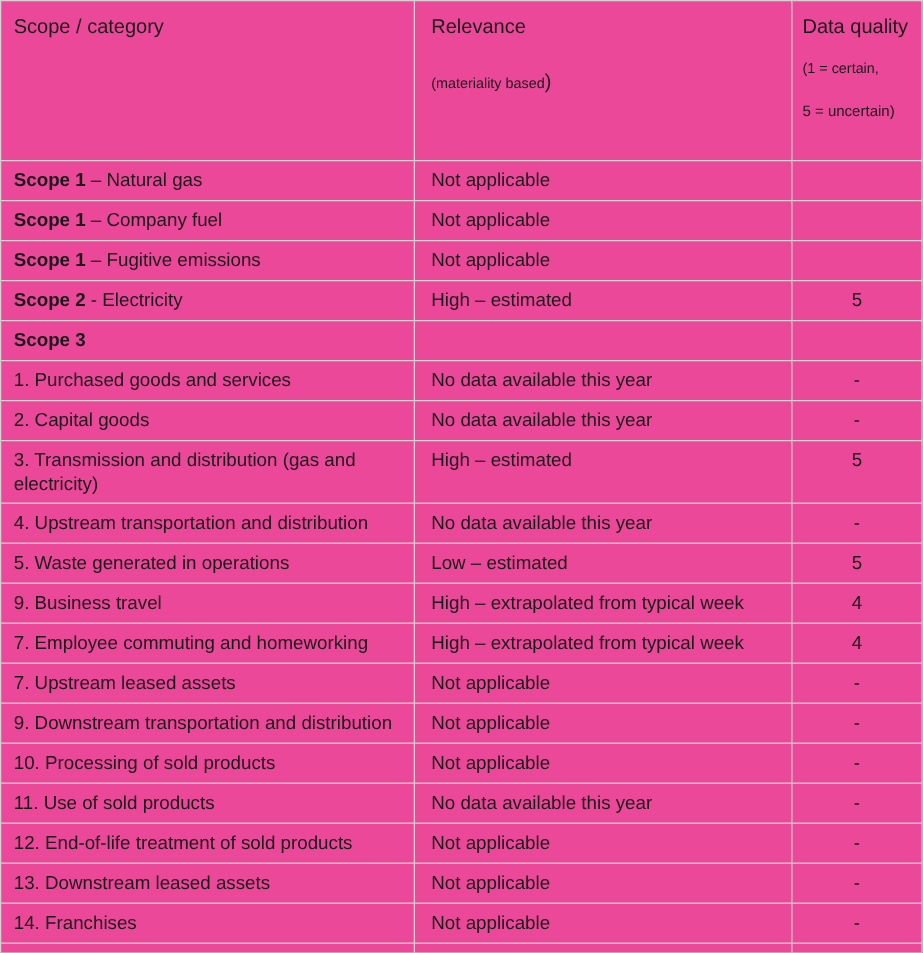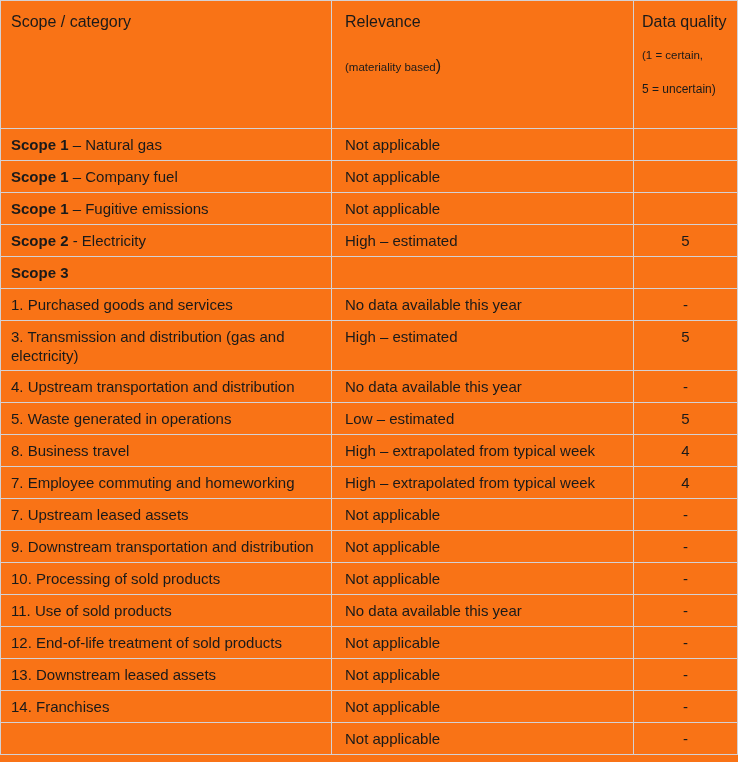--- a/index.html
+++ b/index.html
@@ -7,21 +7,21 @@
     padding: 0;
     background: #ffffff;
     font-family: "Liberation Sans", "DejaVu Sans", sans-serif;
     color: #1a1a1a;
     width: 738px;
   }
   .page {
     width: 738px;
     height: 762px;
     box-sizing: border-box;
-    background: #f97316;
+    background: #ec4899;
   }
   table.scope-table {
     border-collapse: collapse;
     table-layout: fixed;
     width: 737px;
     margin: 0;
   }
   table.scope-table th,
   table.scope-table td {
     border: 1px solid #d4d1d4;
@@ -131,36 +131,41 @@
     <td class="cell-category"><span class="bold-part">Scope 3</span><span></span></td>
     <td class="cell-relevance"></td>
     <td class="cell-quality"></td>
   </tr>
         <tr>
     <td class="cell-category"><span class="bold-part"></span><span>1. Purchased goods and services</span></td>
     <td class="cell-relevance">No data available this year</td>
     <td class="cell-quality">-</td>
   </tr>
         <tr>
+    <td class="cell-category"><span class="bold-part"></span><span>2. Capital goods</span></td>
+    <td class="cell-relevance">No data available this year</td>
+    <td class="cell-quality">-</td>
+  </tr>
+        <tr>
     <td class="cell-category"><span class="bold-part"></span><span>3. Transmission and distribution (gas and electricity)</span></td>
     <td class="cell-relevance">High – estimated</td>
     <td class="cell-quality">5</td>
   </tr>
         <tr>
     <td class="cell-category"><span class="bold-part"></span><span>4. Upstream transportation and distribution</span></td>
     <td class="cell-relevance">No data available this year</td>
     <td class="cell-quality">-</td>
   </tr>
         <tr>
     <td class="cell-category"><span class="bold-part"></span><span>5. Waste generated in operations</span></td>
     <td class="cell-relevance">Low – estimated</td>
     <td class="cell-quality">5</td>
   </tr>
         <tr>
-    <td class="cell-category"><span class="bold-part"></span><span>8. Business travel</span></td>
+    <td class="cell-category"><span class="bold-part"></span><span>9. Business travel</span></td>
     <td class="cell-relevance">High – extrapolated from typical week</td>
     <td class="cell-quality">4</td>
   </tr>
         <tr>
     <td class="cell-category"><span class="bold-part"></span><span>7. Employee commuting and homeworking</span></td>
     <td class="cell-relevance">High – extrapolated from typical week</td>
     <td class="cell-quality">4</td>
   </tr>
         <tr>
     <td class="cell-category"><span class="bold-part"></span><span>7. Upstream leased assets</span></td>

